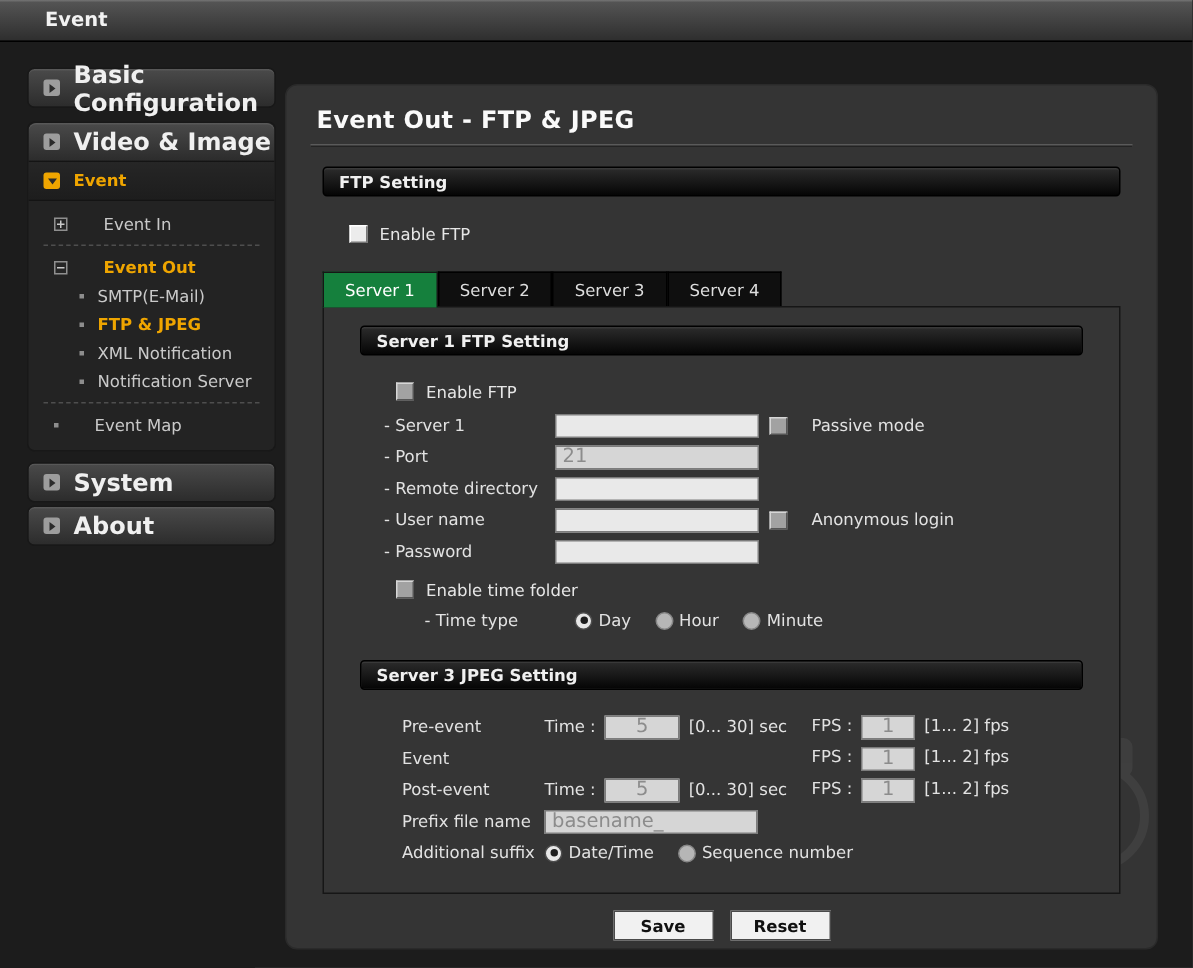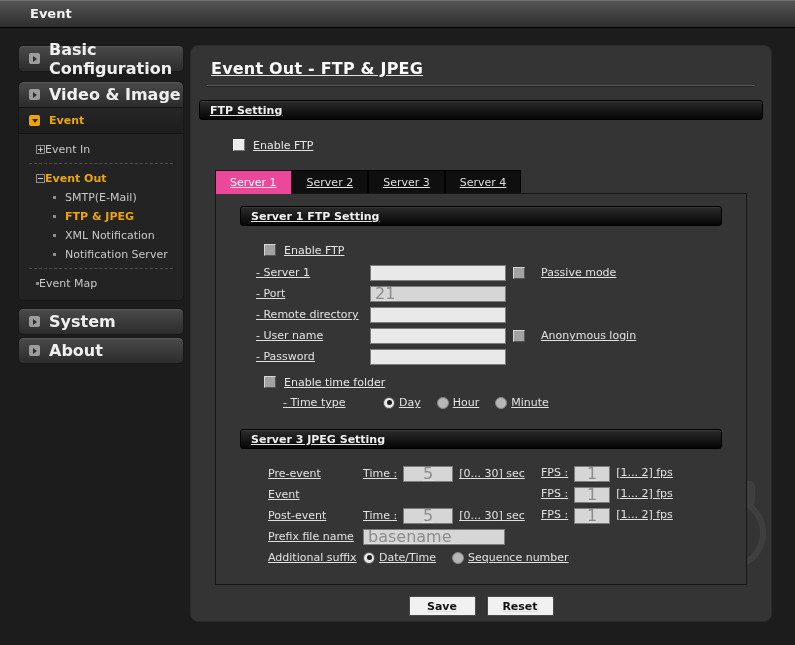--- a/index.html
+++ b/index.html
@@ -46,44 +46,44 @@
   }
   .accent { color:#efa500; }
   .arrow-box {
     width:11px; height:11px; border-radius:2px; background:#9d9d9d;
     display:inline-flex; align-items:center; justify-content:center; flex:none;
   }
   .arrow-box.orange { background:#efa500; }
   .tri-r { width:0; height:0; border-left:4px solid #2b2b2b; border-top:3px solid transparent; border-bottom:3px solid transparent; margin-left:1px; }
   .tri-d { width:0; height:0; border-top:4px solid #2b2b2b; border-left:3px solid transparent; border-right:3px solid transparent; margin-top:1px; }
   .tree { padding:5px 0 7px; font-size:11px; color:#c9c9c9; }
-  .tree-item { height:20px; display:flex; align-items:center; gap:0; padding-left:17px; cursor:pointer; }
+  .tree-item { height:20px; display:flex; align-items:center; gap:24px; padding-left:17px; cursor:pointer; }
   .sub-item  { height:19px; display:flex; align-items:center; gap:9px; padding-left:34px; cursor:pointer; }
   .box-icon {
     width:9px; height:9px; border:1px solid #8f8f8f; background:#262626; flex:none;
     position:relative;
   }
   .box-icon::before, .box-icon.minus::before {
     content:""; position:absolute; left:1px; right:1px; top:3px; height:1px; background:#c9c9c9;
   }
   .box-icon.plus::after {
     content:""; position:absolute; top:1px; bottom:1px; left:3px; width:1px; background:#c9c9c9;
   }
   .dot { width:3px; height:3px; background:#8d8d8d; flex:none; }
   .dashed { border-top:1px dashed #4e4e4e; margin:4px 10px; }
   .bold-orange { color:#efa500; font-weight:bold; }
   
   .main {
-    position:absolute; left:190px; top:45px; width:582px; height:577px;
-    background:#343434; border-radius:8px; border:1px solid #2a2a2a;text-decoration:underline;
+    position:absolute; left:190px; top:56px; width:582px; height:577px;
+    background:#343434; border-radius:8px; border:1px solid #2a2a2a;
   }
   .page-title { padding:13px 20px 0; font-size:16px; font-weight:bold; color:#fafafa; letter-spacing:.2px; }
   .title-rule { margin:7px 16px 0; height:2px; background:#5a5a5a; border-bottom:1px solid #232323; }
   .section-bar {
-    margin:13px 8px 0; height:20px; border-radius:3px;
+    margin:13px 24px 0; height:20px; border-radius:3px;
     background:linear-gradient(#2c2c2c,#050505);
     border:1px solid #000; box-shadow:inset 0 1px 0 rgba(255,255,255,.07);
     display:flex; align-items:center; padding-left:10px;
     font-size:11px; font-weight:bold; color:#f0f0f0;
   }
   .section-bar.inner { margin:2px 12px 0; }
   .section-bar.jpeg { margin-top:16px; }
   .chk { width:12px; height:12px; background:#a2a2a2; flex:none; cursor:pointer;
     border-top:1px solid #d6d6d6; border-left:1px solid #d6d6d6;
     border-right:1px solid #565656; border-bottom:1px solid #565656; }
@@ -92,33 +92,33 @@
   .radio.sel { background:#e8e8e8; border-color:#4d4d4d; display:flex; align-items:center; justify-content:center; }
   .radio.sel::after { content:""; width:5px; height:5px; border-radius:50%; background:#1e1e1e; }
   .chk-row { display:flex; align-items:center; gap:8px; font-size:11px; color:#e6e6e6; }
   .top-enable { margin:15px 0 0 42px; height:20px; }
   
   .tabs { display:flex; margin:15px 0 0 24px; height:23px; position:relative; z-index:2; }
   .tab {
     padding:0 14px; display:flex; align-items:center; font-size:11px; color:#dedede;
     background:#0f0f0f; border:1px solid #000; border-bottom:none; cursor:pointer;
   }
-  .tab.active { background:#ec4899; color:#fff; border-color:#161616; margin-bottom:-1px; font-weight:normal; }
+  .tab.active { background:#15803d; color:#fff; border-color:#161616; margin-bottom:-1px; font-weight:normal; }
   .tab-panel {
     margin:0 24px; border:1px solid #161616; background:#353535;
     padding:10px 12px 16px; position:relative; z-index:1;
   }
   
   .inner-enable { margin:14px 0 2px 36px; height:20px; }
   .frow { display:flex; align-items:center; height:21px; margin-left:28px; font-size:11px; color:#e2e2e2; }
   .flabel { width:114px; flex:none; }
   .flabel2 { width:100px; flex:none; margin-left:27px; }
   input.txt {
     width:136px; height:16px; background:#e9e9e9; border:1px solid #7c7c7c;
-    font-family:inherit; font-size:16px; color:#222; padding:0 4px;
+    font-family:inherit; font-size:13px; color:#222; padding:0 4px;
   }
   input.txt.dis { background:#d6d6d6; color:#8c8c8c; }
   input.num { width:50px; text-align:center; }
   input.fps { width:36px; text-align:center; }
   .after { display:flex; align-items:center; gap:16px; margin-left:7px; }
   .rlabel { margin:0 0 0 4px; }
   .rgap { margin-left:16px; }
   .tf-row { margin:5px 0 0 36px; height:20px; }
   
   .jrow { display:flex; align-items:center; height:21px; margin-left:40px; font-size:11px; color:#e2e2e2; }

